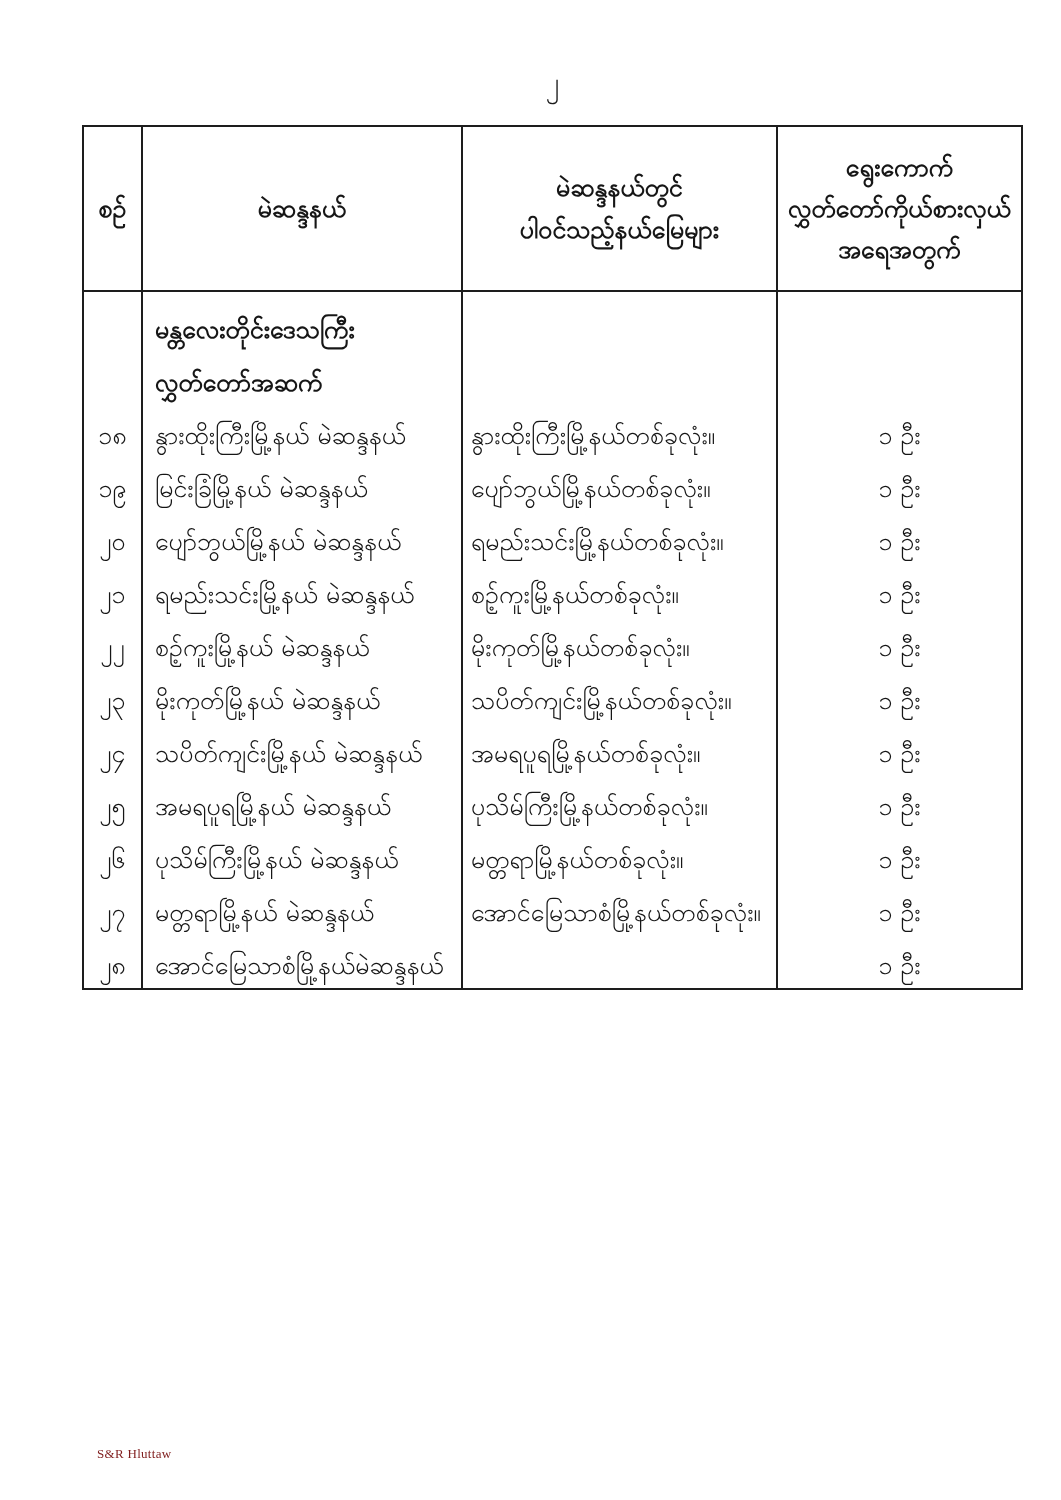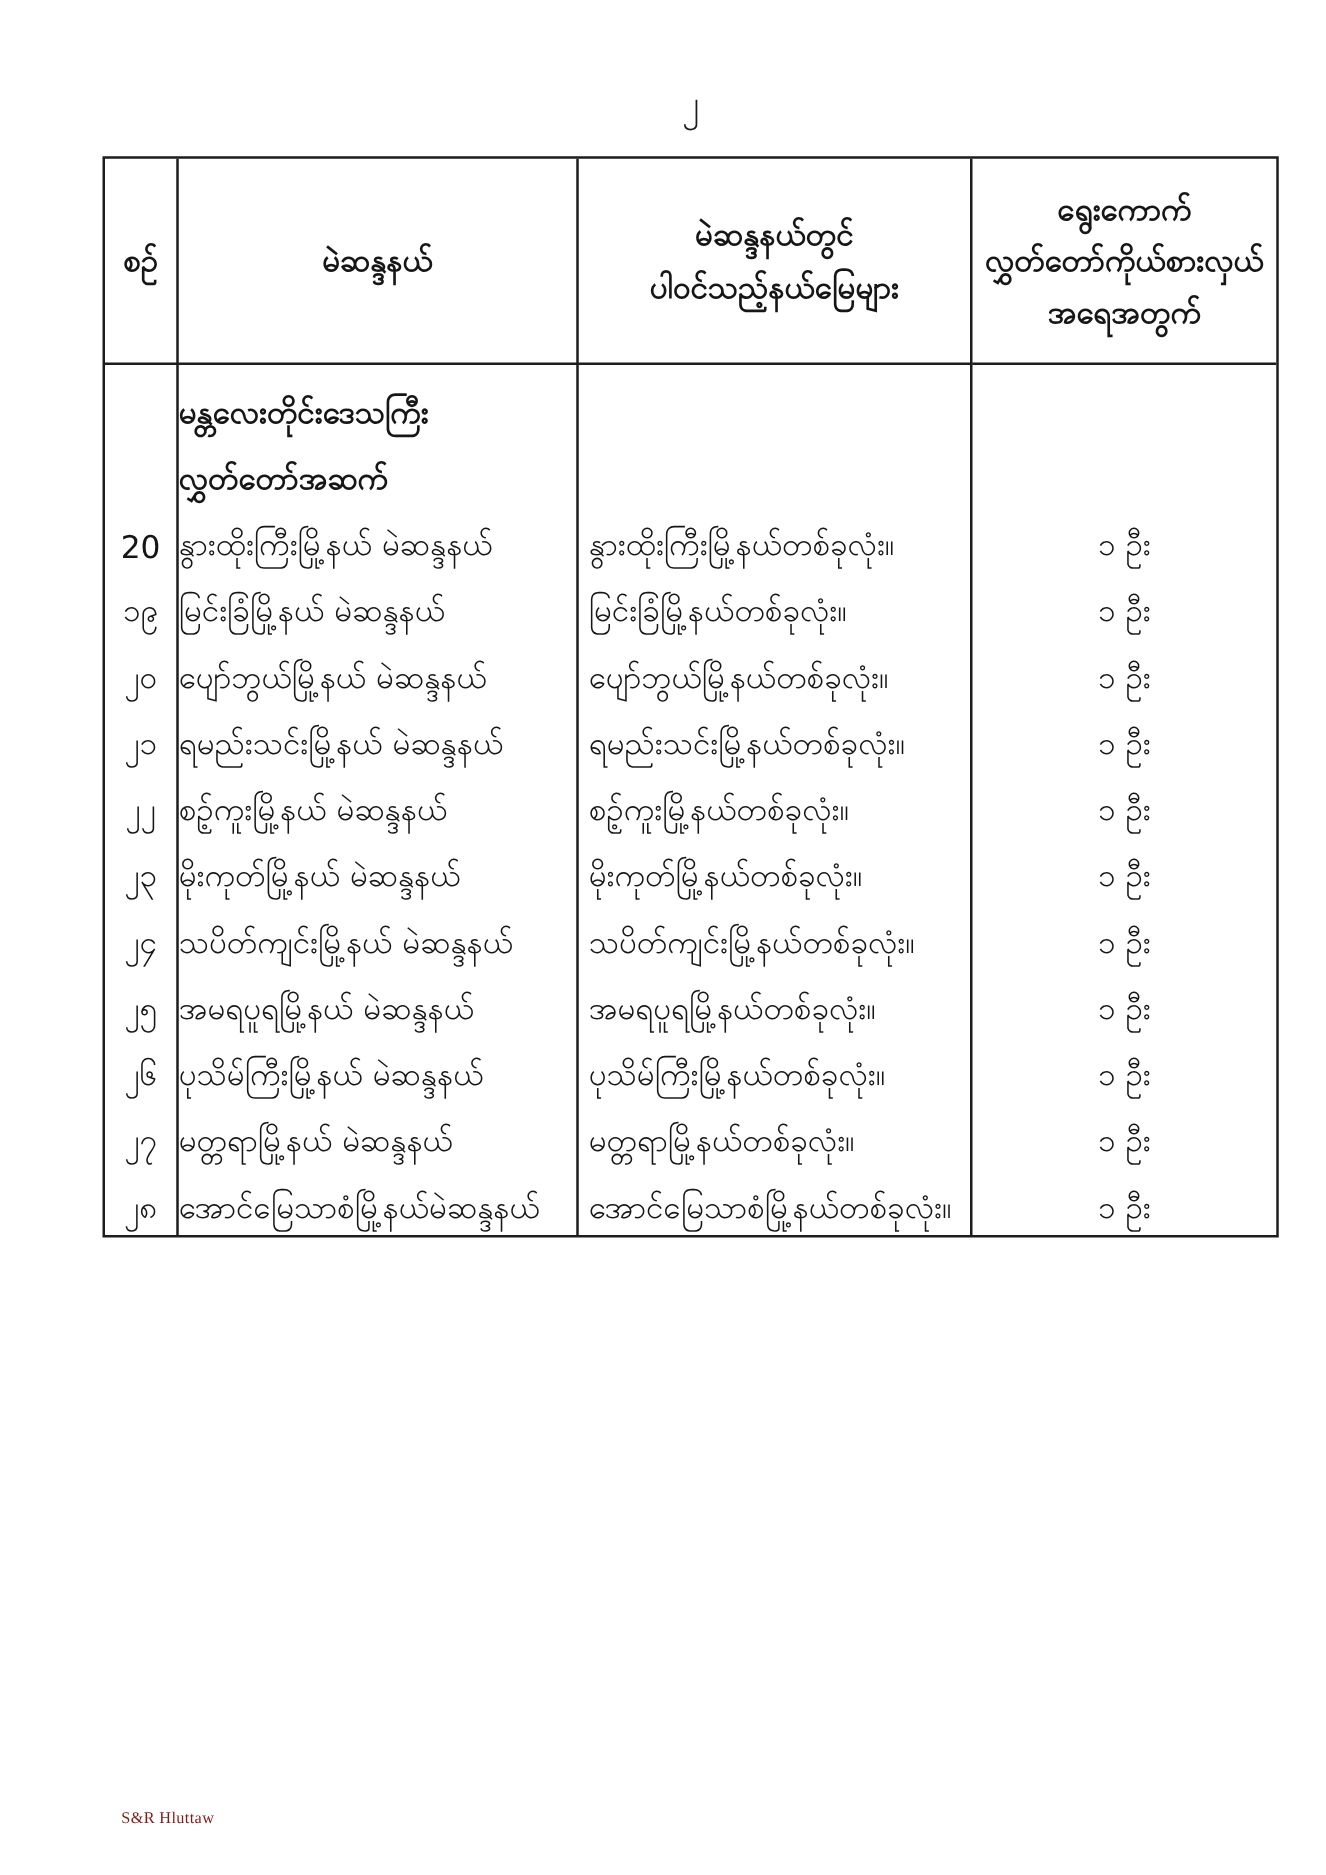--- a/index.html
+++ b/index.html
@@ -57,21 +57,21 @@
   }
   .line {
     height: 53px;
     display: flex;
     align-items: center;
     white-space: nowrap;
   }
   .spacer { height: 106px; }
   .col-num .line { justify-content: center; }
   .col-count .line { justify-content: center; }
-  .col-name { padding-left: 0; text-align: center; }
+  .col-name { padding-left: 12px; text-align: center; }
   .col-area { padding-left: 8px; }
   .section-line {
     font-weight: 700;
     height: 53px;
     display: flex;
     align-items: center;
     white-space: nowrap;
   }
   .footer {
     position: absolute;
@@ -103,21 +103,21 @@
       <div class="hline">ပါဝင်သည့်နယ်မြေများ</div>
     </div>
     <div class="cell hcell tall last">
       <div class="hline">ရွေးကောက်</div>
       <div class="hline">လွှတ်တော်ကိုယ်စားလှယ်</div>
       <div class="hline">အရေအတွက်</div>
     </div>
 
     <div class="cell bcell col-num">
       <div class="spacer"></div>
-      <div class="line">20</div>
+      <div class="line">၁၈</div>
       <div class="line">၁၉</div>
       <div class="line">၂၀</div>
       <div class="line">၂၁</div>
       <div class="line">၂၂</div>
       <div class="line">၂၃</div>
       <div class="line">၂၄</div>
       <div class="line">၂၅</div>
       <div class="line">၂၆</div>
       <div class="line">၂၇</div>
       <div class="line">၂၈</div>
@@ -135,21 +135,20 @@
       <div class="line">သပိတ်ကျင်းမြို့နယ် မဲဆန္ဒနယ်</div>
       <div class="line">အမရပူရမြို့နယ် မဲဆန္ဒနယ်</div>
       <div class="line">ပုသိမ်ကြီးမြို့နယ် မဲဆန္ဒနယ်</div>
       <div class="line">မတ္တရာမြို့နယ် မဲဆန္ဒနယ်</div>
       <div class="line">အောင်မြေသာစံမြို့နယ်မဲဆန္ဒနယ်</div>
     </div>
 
     <div class="cell bcell col-area">
       <div class="spacer"></div>
       <div class="line">နွားထိုးကြီးမြို့နယ်တစ်ခုလုံး။</div>
-      <div class="line">မြင်းခြံမြို့နယ်တစ်ခုလုံး။</div>
       <div class="line">ပျော်ဘွယ်မြို့နယ်တစ်ခုလုံး။</div>
       <div class="line">ရမည်းသင်းမြို့နယ်တစ်ခုလုံး။</div>
       <div class="line">စဉ့်ကူးမြို့နယ်တစ်ခုလုံး။</div>
       <div class="line">မိုးကုတ်မြို့နယ်တစ်ခုလုံး။</div>
       <div class="line">သပိတ်ကျင်းမြို့နယ်တစ်ခုလုံး။</div>
       <div class="line">အမရပူရမြို့နယ်တစ်ခုလုံး။</div>
       <div class="line">ပုသိမ်ကြီးမြို့နယ်တစ်ခုလုံး။</div>
       <div class="line">မတ္တရာမြို့နယ်တစ်ခုလုံး။</div>
       <div class="line">အောင်မြေသာစံမြို့နယ်တစ်ခုလုံး။</div>
     </div>

